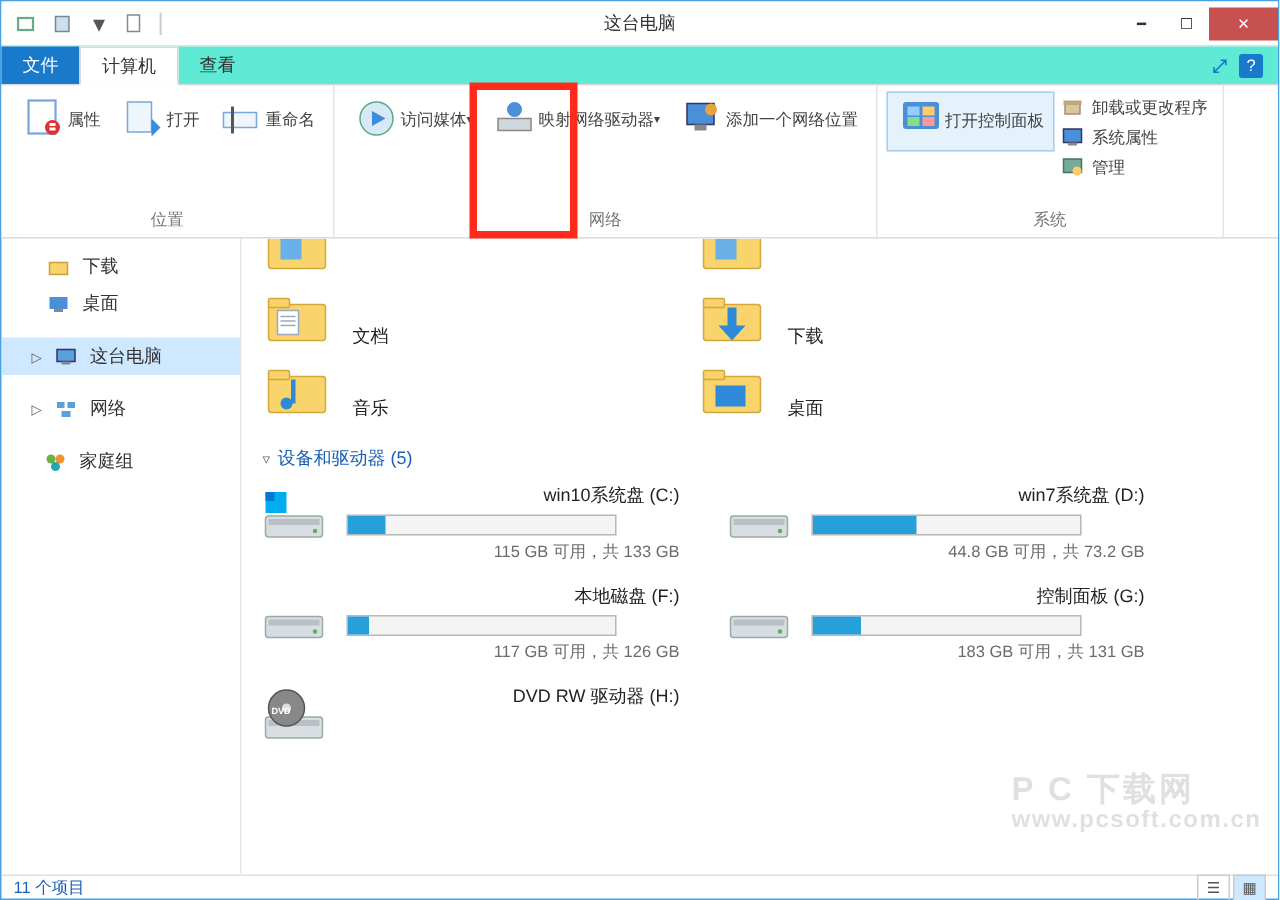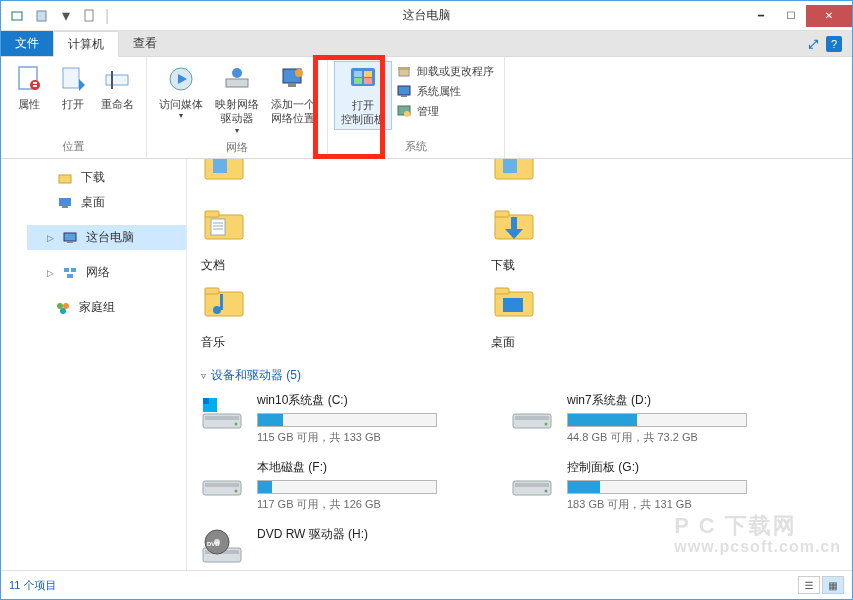--- a/index.html
+++ b/index.html
@@ -12,66 +12,66 @@
 .titlebar-left { display: flex; align-items: center; gap: 6px; padding-left: 8px; }
 .titlebar-left .qat-btn { width: 18px; height: 18px; display: flex; align-items: center; justify-content: center; color: #555; }
 .titlebar-title { position: absolute; left: 50%; transform: translateX(-50%); font-size: 12px; color: #333; }
 .titlebar-right { margin-left: auto; display: flex; }
 .win-btn { width: 30px; height: 22px; display: flex; align-items: center; justify-content: center; font-size: 10px; color: #333; }
 .win-btn.close { background: #c75050; color: #fff; width: 46px; }
 .win-btn.max { background: #fff; }
 .win-btn.min { background: #fff; }
 
 
-.tabs-row { height: 26px; background: #e5e5e5; display: flex; align-items: stretch; border-bottom: 1px solid #dadada; position: relative; justify-content: flex-end; }
+.tabs-row { height: 26px; background: #5eead4; display: flex; align-items: stretch; border-bottom: 1px solid #dadada; position: relative; justify-content: flex-end; }
 .tab { padding: 0 14px; font-size: 12px; display: flex; align-items: center; color: #333; cursor: pointer; }
 .tab.file { background: #1979ca; color: #fff; }
 .tab.active { border: 1px solid #dadada; border-bottom: 1px solid #fff; background: #fff; margin-bottom: -1px; }
 .tabs-right { margin-left: auto; display: flex; align-items: center; gap: 8px; padding-right: 10px; color: #1979ca; font-size: 12px; }
 
 
 .ribbon { height: 102px; background: #fff; display: flex; border-bottom: 1px solid #dadada; }
 .ribbon-group { display: flex; flex-direction: column; border-right: 1px solid #e5e5e5; padding: 4px 6px 0; }
 .ribbon-group-body { display: flex; flex: 1; align-items: flex-start; }
 .ribbon-group-label { font-size: 11px; color: #777; text-align: center; padding: 2px 0 4px; }
-.ribbon-btn { display: flex; flex-direction: column; align-items: center; padding: 2px 6px; font-size: 11px; color: #444; min-width: 44px; line-height: 1.3; cursor: pointer; }
+.ribbon-btn { display: flex; flex-direction: row; align-items: center; padding: 2px 6px; font-size: 11px; color: #444; min-width: 44px; line-height: 1.3; cursor: pointer; }
 .ribbon-btn .ico { width: 32px; height: 32px; display: flex; align-items: center; justify-content: center; margin-bottom: 2px; }
 .ribbon-small-list { display: flex; flex-direction: column; gap: 4px; padding: 2px 4px; }
 .ribbon-small { display: flex; align-items: center; gap: 5px; font-size: 11px; color: #444; cursor: pointer; }
 .ribbon-small .sico { width: 16px; height: 16px; display: flex; align-items: center; justify-content: center; }
 .highlight-box { position: absolute; border: 5px solid #ff2a1a; pointer-events: none; z-index: 50; }
 
 
-.body { flex: 1; display: flex; overflow: hidden; padding-left: 26px; }
+.body { flex: 1; display: flex; overflow: hidden; }
 .nav { width: 160px; border-right: 1px solid #e8e8e8; padding: 6px 0; font-size: 12px; }
 .nav-item { display: flex; align-items: center; gap: 8px; padding: 4px 8px 4px 30px; color: #333; cursor: pointer; }
 .nav-item.selected { background: #cde8ff; }
 .nav-item .nico { width: 16px; height: 16px; display: flex; align-items: center; justify-content: center; }
 .nav-sep { height: 10px; }
 
 .content { flex: 1; overflow: auto; padding: 4px 12px; font-size: 12px; }
 .section-header { color: #1a5fb4; font-size: 12px; margin: 4px 0 8px 2px; display: flex; align-items: center; gap: 5px; }
 .section-header::before { content: "▿"; font-size: 10px; color: #666; }
 
 .folder-grid { display: grid; grid-template-columns: repeat(2, 260px); gap: 4px 30px; margin-bottom: 14px; }
-.folder-item { display: flex; align-items: flex-start; gap: 12px; padding: 2px; cursor: pointer; flex-direction: column; }
+.folder-item { display: flex; align-items: flex-end; gap: 12px; padding: 2px; cursor: pointer; }
 .folder-icon { width: 48px; height: 40px; display: flex; align-items: center; justify-content: center; }
 .folder-label { font-size: 12px; color: #222; }
 
 .drive-grid { display: grid; grid-template-columns: repeat(2, 280px); gap: 14px 30px; margin-bottom: 14px; }
-.drive-item { display: flex; gap: 10px; cursor: pointer; }
+.drive-item { display: flex; gap: 10px; cursor: pointer; text-align: right; }
 .drive-icon { width: 48px; height: 44px; display: flex; align-items: center; justify-content: center; }
 .drive-info { flex: 1; }
 .drive-name { font-size: 12px; color: #222; margin-bottom: 4px; }
 .drive-bar { width: 180px; height: 14px; border: 1px solid #b8b8b8; background: #f4f4f4; position: relative; margin-bottom: 3px; }
 .drive-bar-fill { position: absolute; left: 0; top: 0; bottom: 0; background: #26a0da; }
 .drive-sub { font-size: 11px; color: #6b6b6b; }
 
 
-.statusbar { height: 29px; border-top: 1px solid #e0e0e0; display: flex; align-items: center; padding: 0 8px; font-size: 11px; color: #1a5fb4; }
+.statusbar { height: 16px; border-top: 1px solid #e0e0e0; display: flex; align-items: center; padding: 0 8px; font-size: 11px; color: #1a5fb4; }
 .statusbar-right { margin-left: auto; display: flex; gap: 2px; }
 .view-btn { width: 22px; height: 18px; border: 1px solid #ccc; display: flex; align-items: center; justify-content: center; font-size: 10px; color: #555; }
 
 .watermark { position: absolute; right: 12px; bottom: 44px; font-size: 22px; color: rgba(130,130,130,0.25); font-weight: bold; letter-spacing: 2px; pointer-events: none; line-height: 1.1; }
 .watermark .sub { font-size: 16px; letter-spacing: 1px; }
 </style>
 </head>
 <body>
 
 <div class="window">

